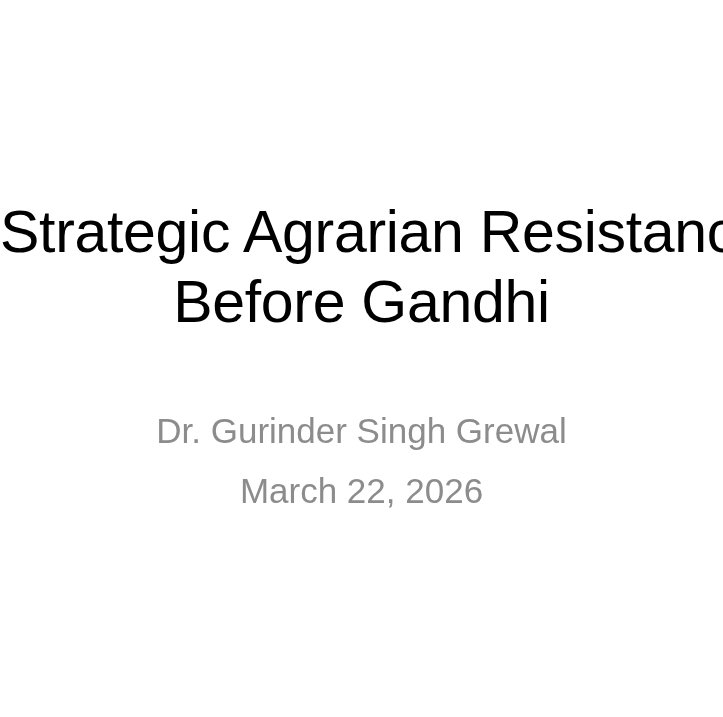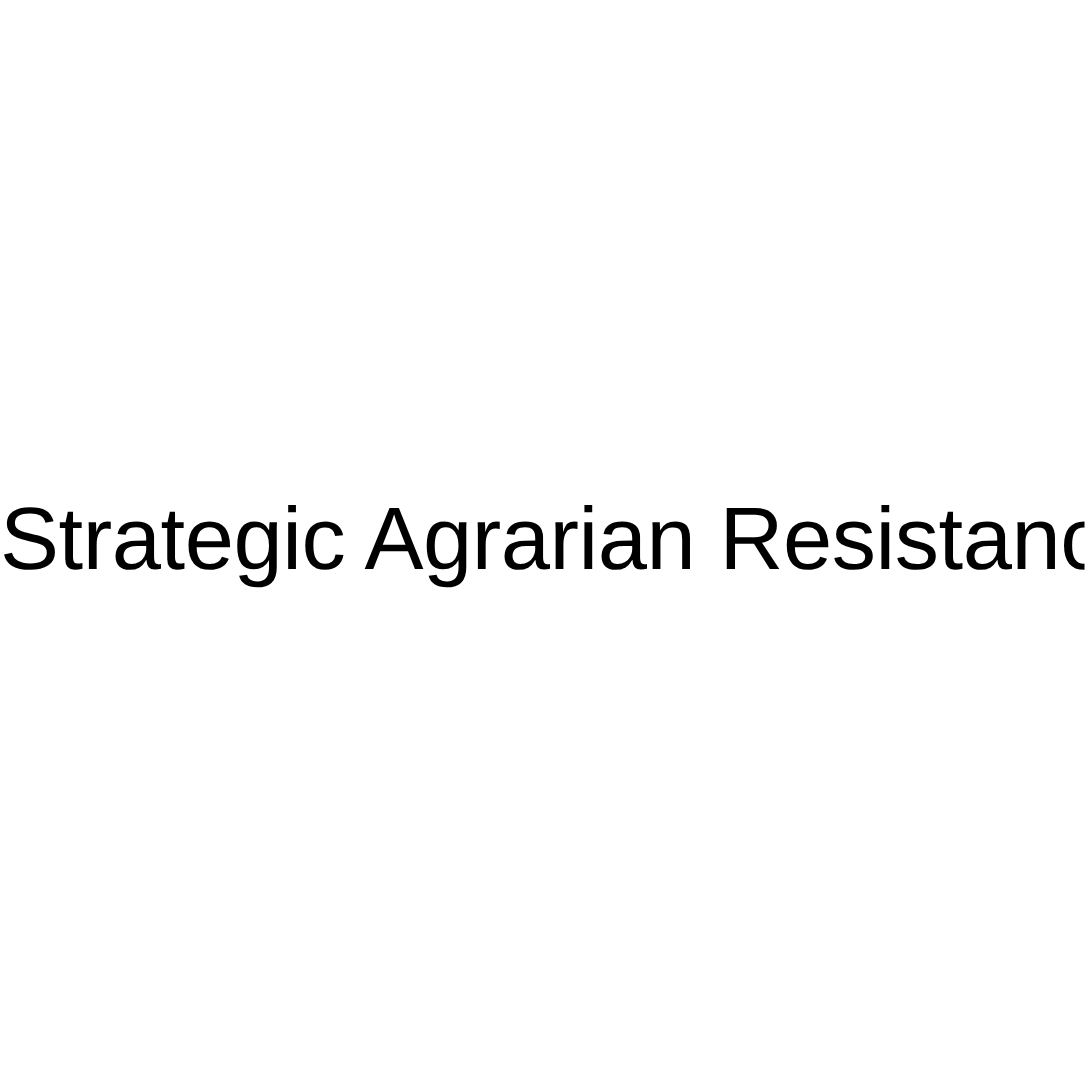--- a/index.html
+++ b/index.html
@@ -72,17 +72,22 @@
   }
 </style>
 </head>
 <body>
 
 <div class="slide">
   <div class="slide-content">
 
     <div class="title-block">
       <span class="title-line">Strategic Agrarian Resistance</span>
+      <span class="title-line">Before Gandhi</span>
     </div>
 
+    <div class="subtitle-block">
+      <span class="subtitle-line">Dr. Gurinder Singh Grewal</span>
+      <span class="subtitle-line">March 22, 2026</span>
+    </div>
 
   </div>
 </div>
 
 </body></html>

